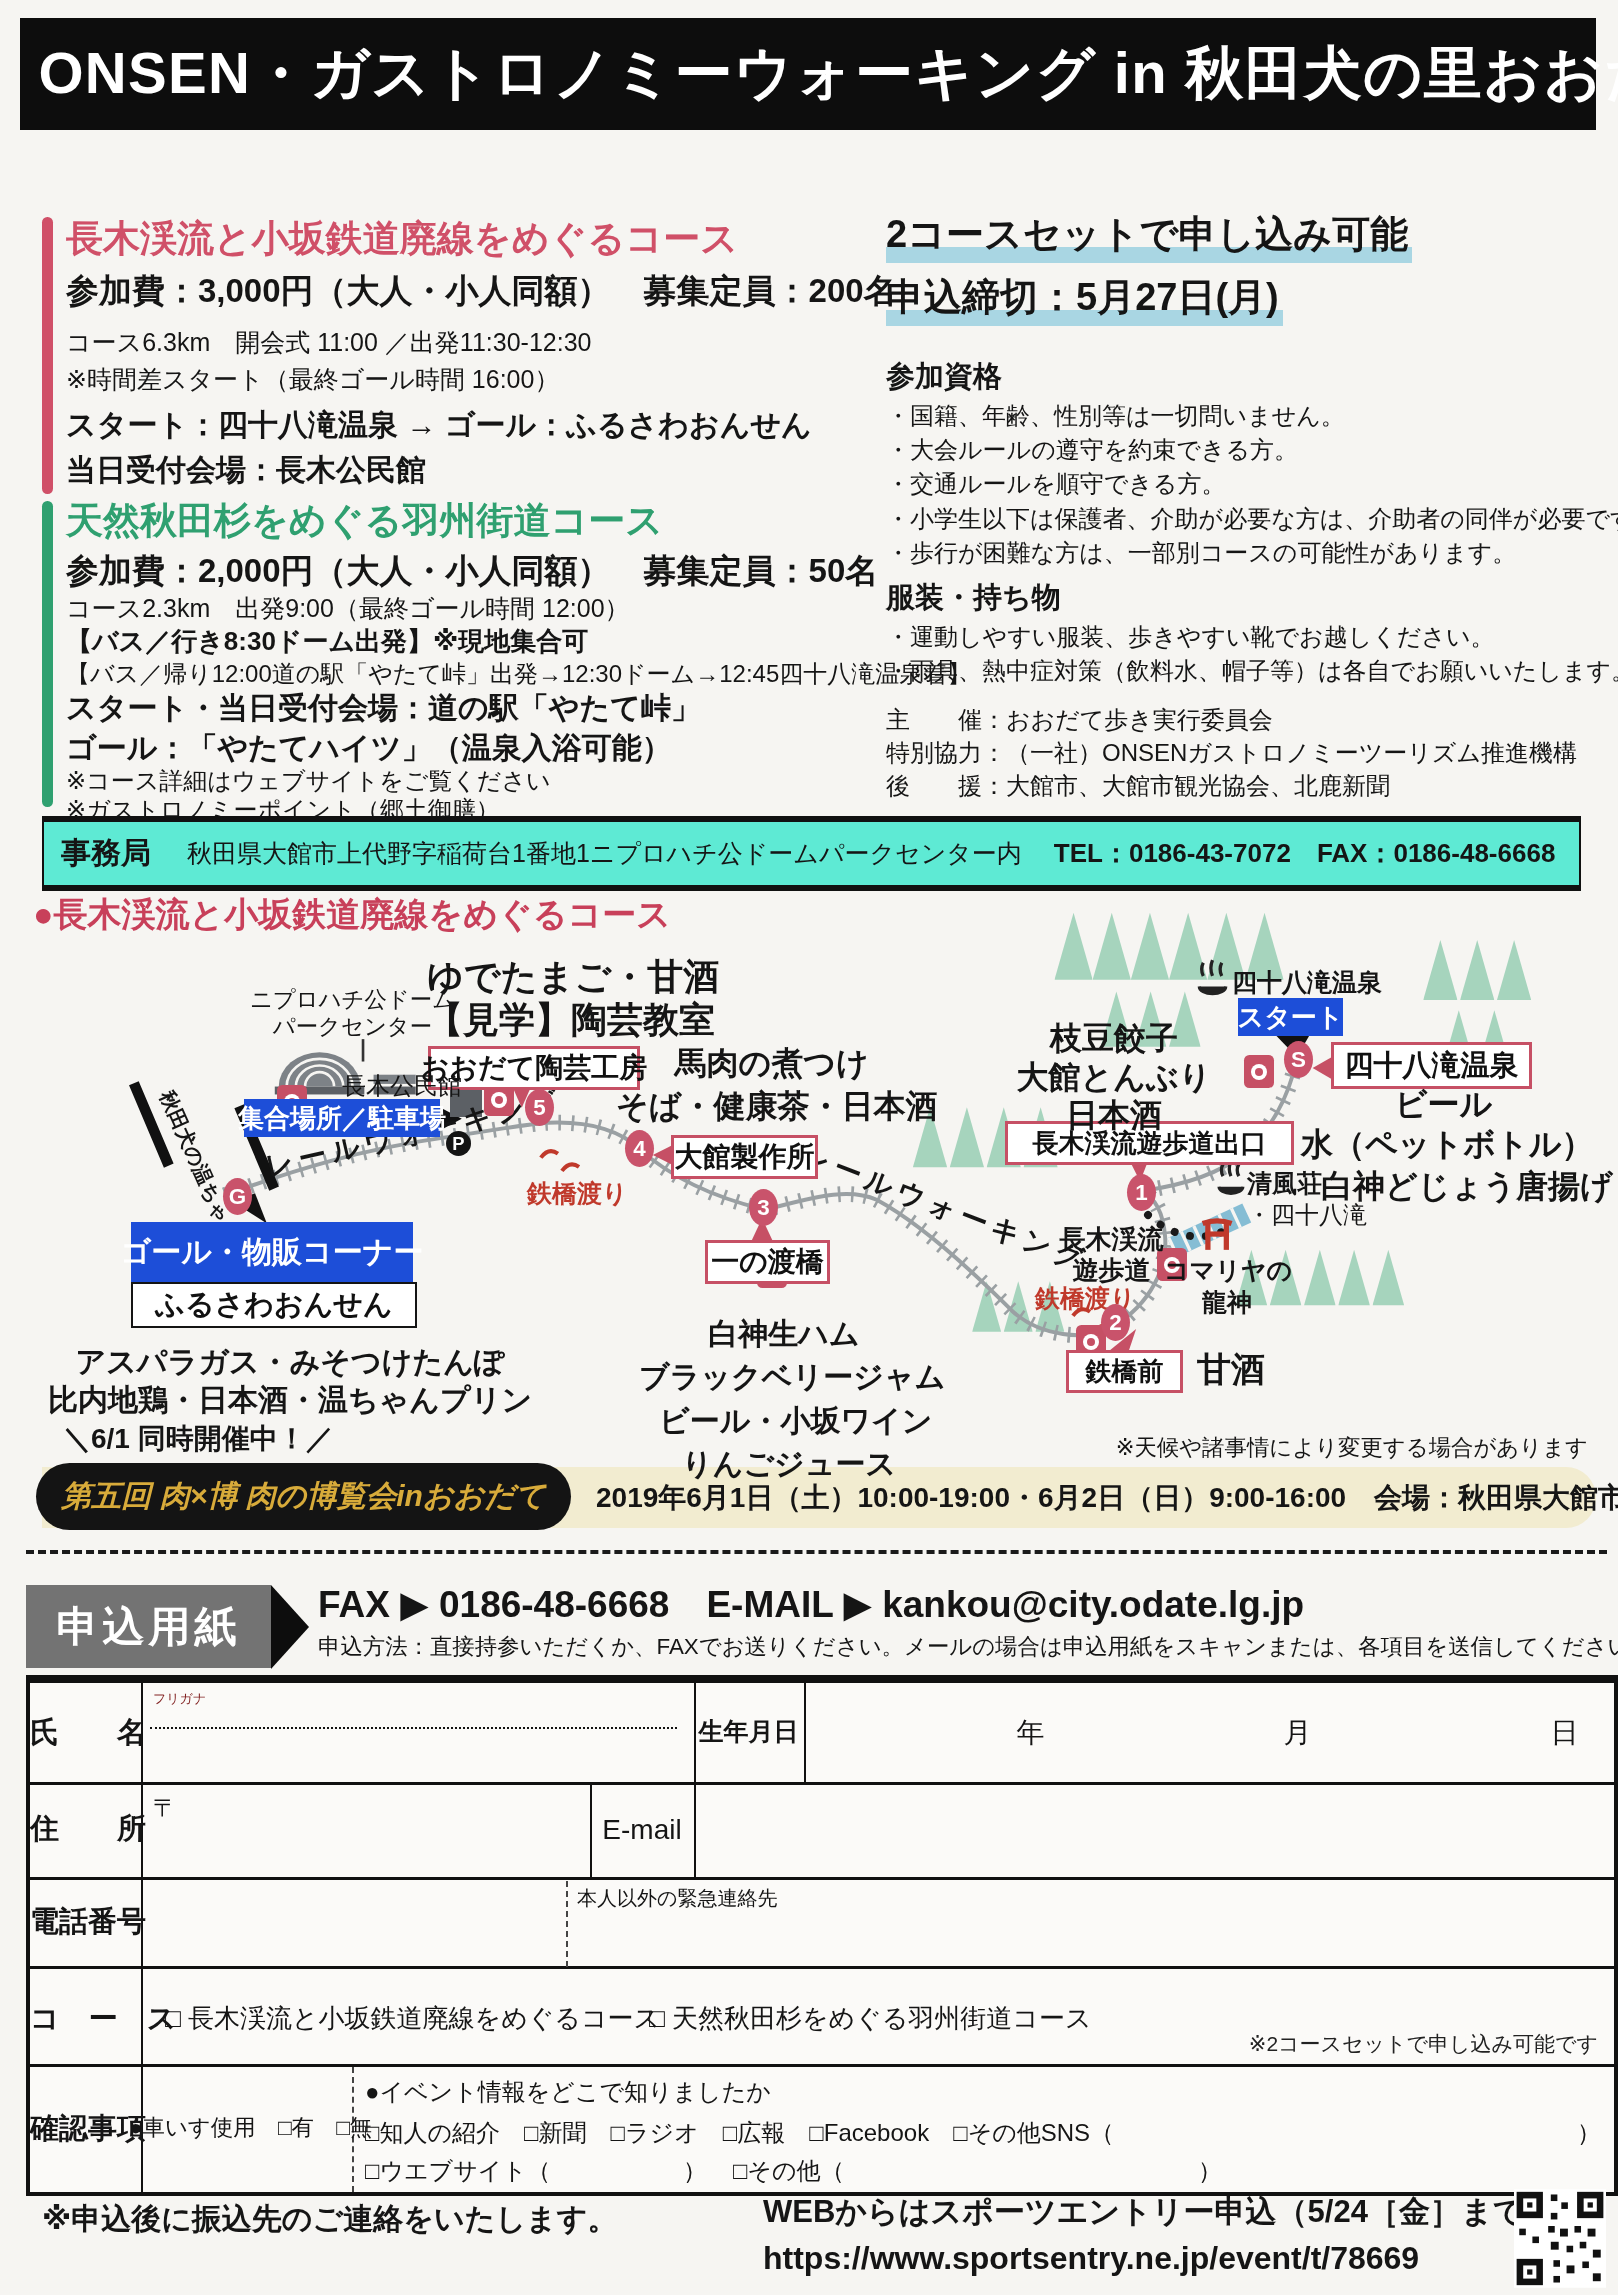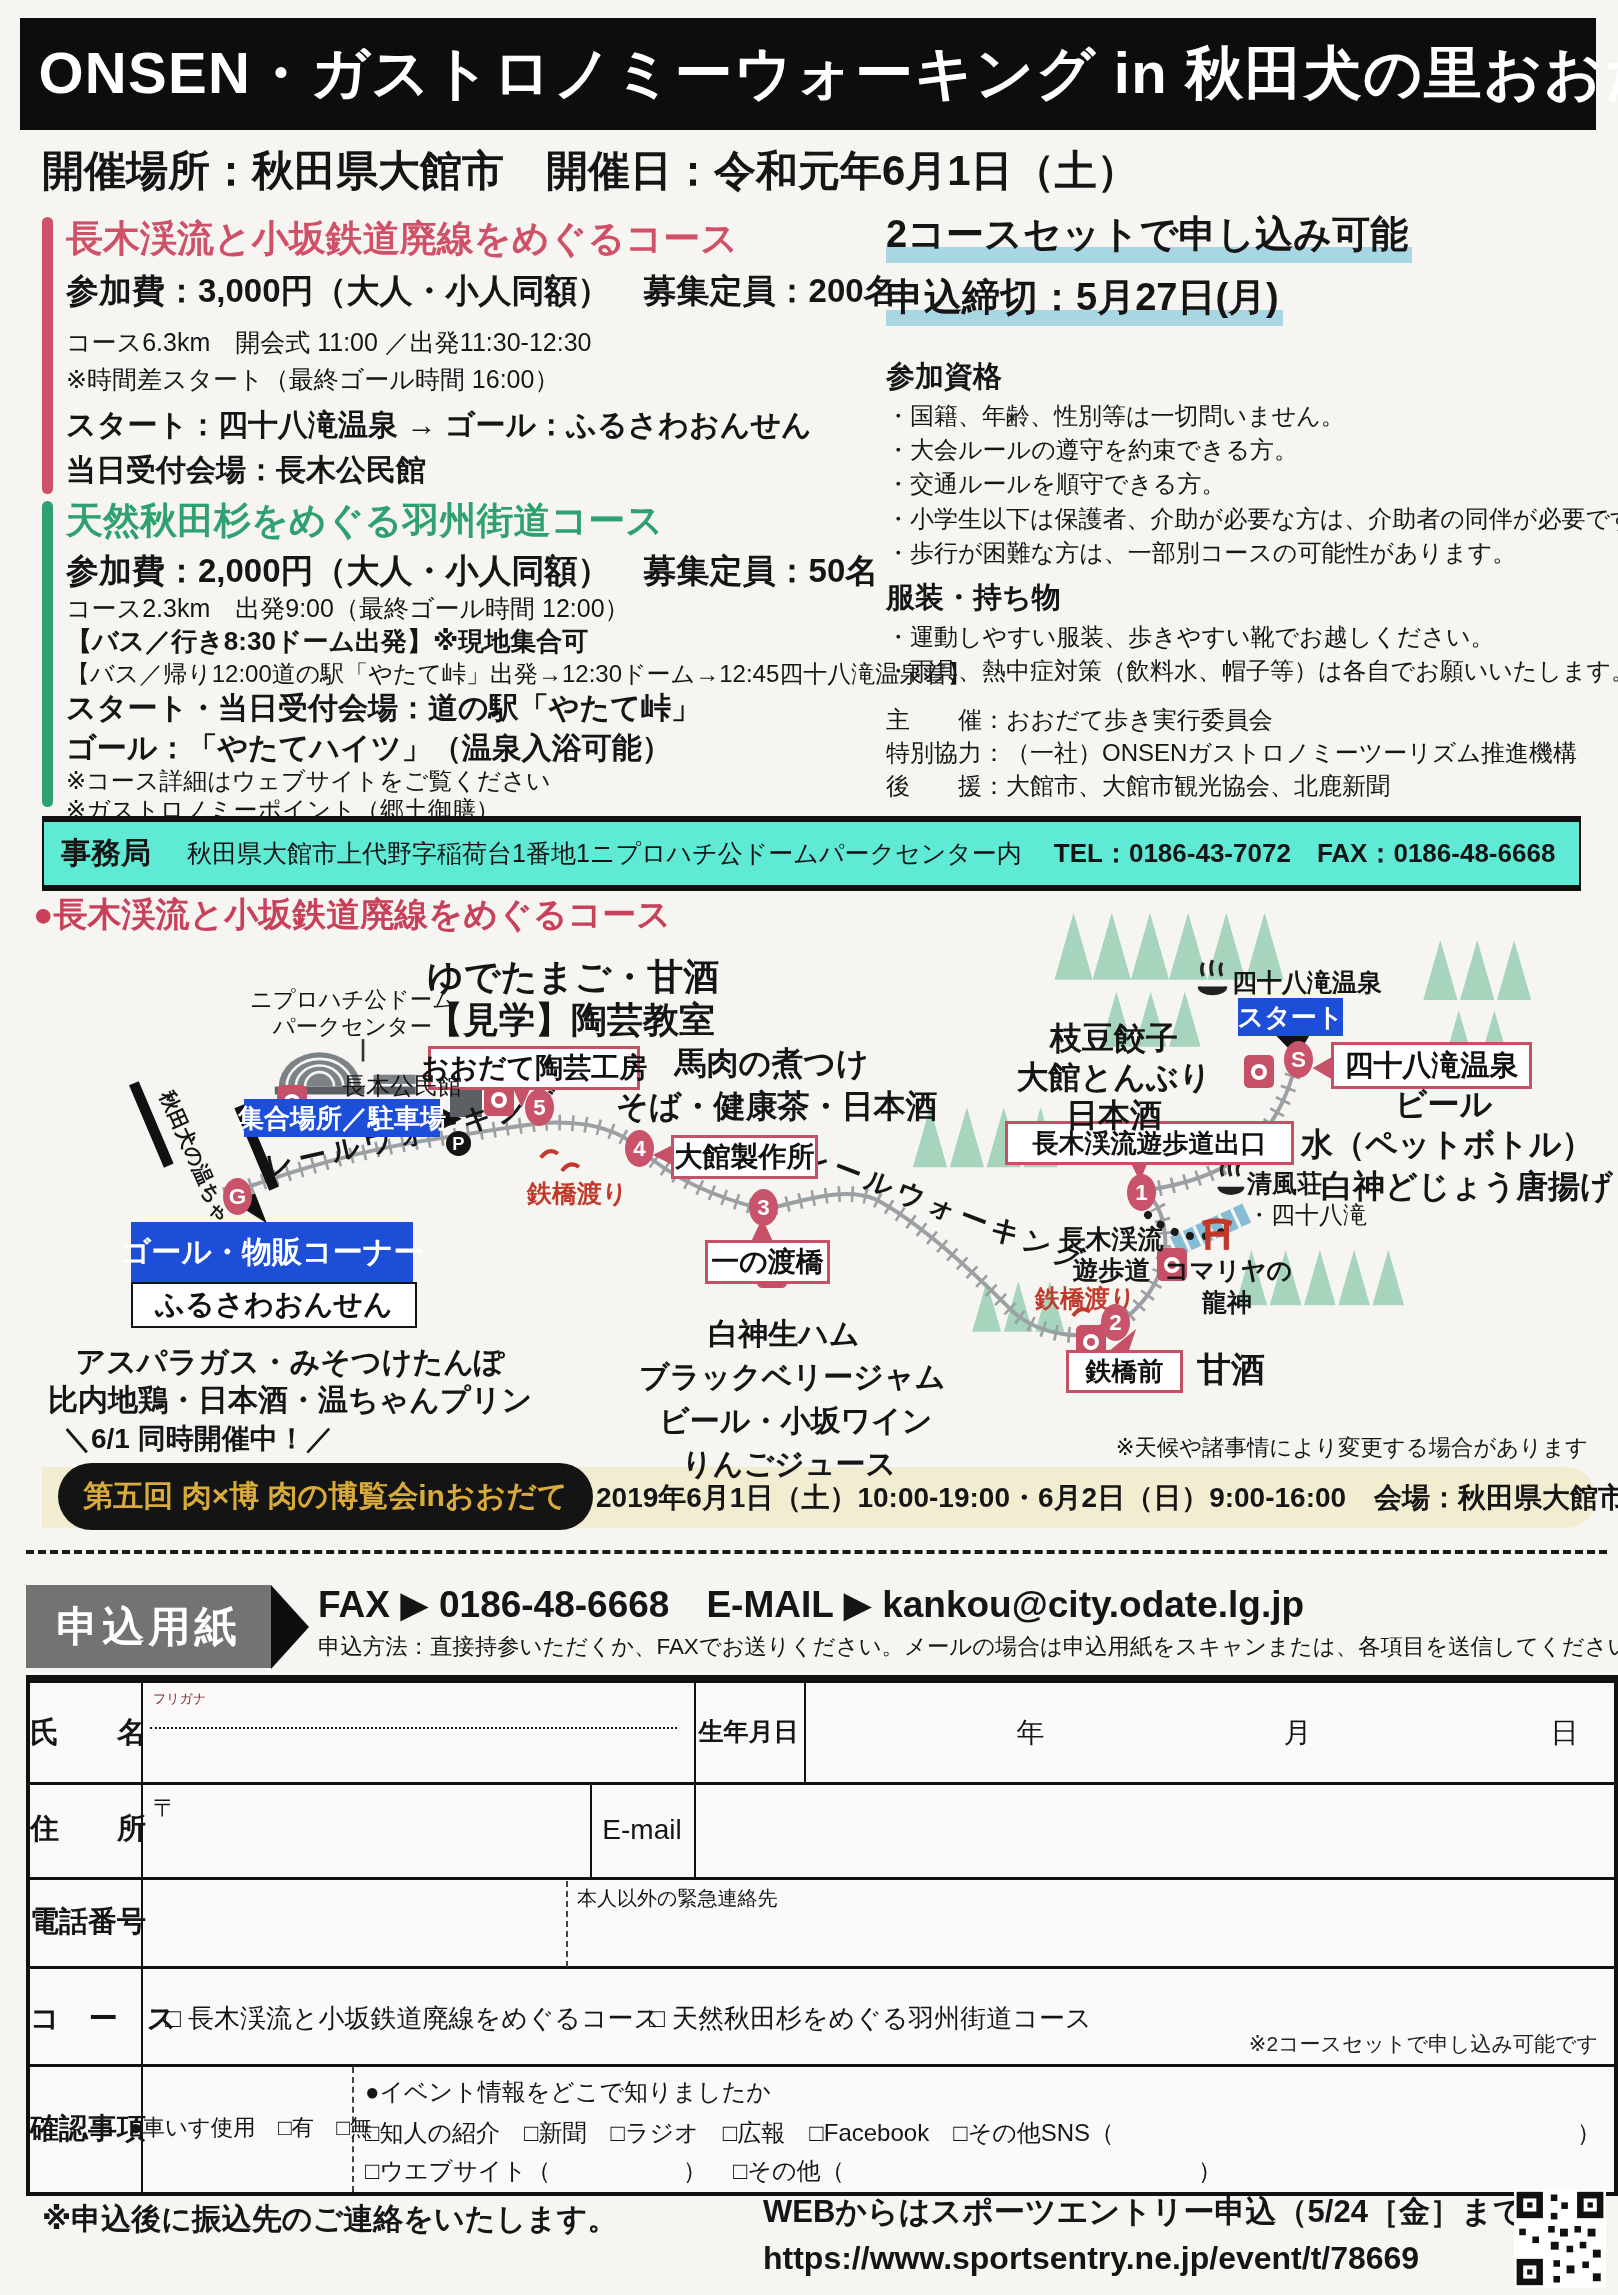--- a/index.html
+++ b/index.html
@@ -35,21 +35,20 @@
   .maplayer{position:absolute;left:0;top:0;z-index:1;}
 </style>
 </head>
 <body>
 
 <div class="page">
 
   <div style="position:absolute;left:20px;top:18.4px;width:1576px;height:112px;background:#0d0d0d;display:flex;align-items:center;">
     <div class="b" style="color:#fff;font-size:58px;letter-spacing:1.3px;padding-left:18.4px;white-space:nowrap;">ONSEN・ガストロノミーウォーキング in 秋田犬の里おおだて</div>
   </div>
-  <div class="t b" style="left:42px;top:146px;font-size:42px;">開催場所：秋田県大館市　開催日：令和元年6月1日（土）</div>
 
   <div class="vbar" style="left:42px;top:217px;height:277px;background:#d05068;"></div>
   <div class="t b" style="left:66px;top:217px;font-size:37px;color:#d05068;">長木渓流と小坂鉄道廃線をめぐるコース</div>
   <div class="t b" style="left:66px;top:271px;font-size:33px;">参加費：3,000円（大人・小人同額）　募集定員：200名</div>
   <div class="t" style="left:66px;top:327px;font-size:25px;">コース6.3km　開会式 11:00 ／出発11:30-12:30</div>
   <div class="t" style="left:66px;top:364px;font-size:25px;">※時間差スタート（最終ゴール時間 16:00）</div>
   <div class="t b" style="left:66px;top:407px;font-size:30px;">スタート：四十八滝温泉 → ゴール：ふるさわおんせん</div>
   <div class="t b" style="left:66px;top:452px;font-size:30px;">当日受付会場：長木公民館</div>
 
   <div class="vbar" style="left:42px;top:501px;height:306px;background:#2fa070;"></div>
@@ -271,21 +270,21 @@
     <div class="cam" style="left:737px;top:366px;"></div>
     <div class="cam" style="left:1056px;top:436px;"></div>
     <div class="cam" style="left:1137px;top:359px;"></div>
     <div class="cam" style="left:1224px;top:166px;"></div>
 
     <div class="t r" style="left:1054px;top:546px;width:514px;font-size:22.4px;z-index:3;">※天候や諸事情により変更する場合があります</div>
   </div>
 
   <div class="t b" style="left:63px;top:1422px;font-size:28px;">＼6/1 同時開催中！／</div>
   <div style="position:absolute;left:42px;top:1467px;width:1554px;height:61px;background:#f2ecd0;border-radius:0 30px 30px 0;"></div>
-  <div style="position:absolute;left:58px;top:1463px;width:535px;height:67px;background:#141414;border-radius:34px;display:flex;align-items:center;justify-content:center;">
+  <div style="position:absolute;left:36px;top:1463px;width:535px;height:67px;background:#141414;border-radius:34px;display:flex;align-items:center;justify-content:center;font-style:italic;">
     <span class="b" style="color:#d8ab3a;font-size:30px;white-space:nowrap;">第五回 肉×博 肉の博覧会inおおだて</span>
   </div>
   <div class="t b" style="left:596px;top:1481px;font-size:28px;">2019年6月1日（土）10:00-19:00・6月2日（日）9:00-16:00　会場：秋田県大館市 秋田犬の里</div>
 
   <div class="dash-sep" style="left:26px;top:1550px;width:1581px;"></div>
 
   <div style="position:absolute;left:26px;top:1585px;width:245px;height:83px;background:#737373;display:flex;align-items:center;justify-content:center;">
     <span class="b" style="color:#fff;font-size:42px;letter-spacing:4px;">申込用紙</span>
   </div>
   <div style="position:absolute;left:271px;top:1585px;width:0;height:0;border-top:42px solid transparent;border-bottom:42px solid transparent;border-left:38px solid #0d0d0d;"></div>

